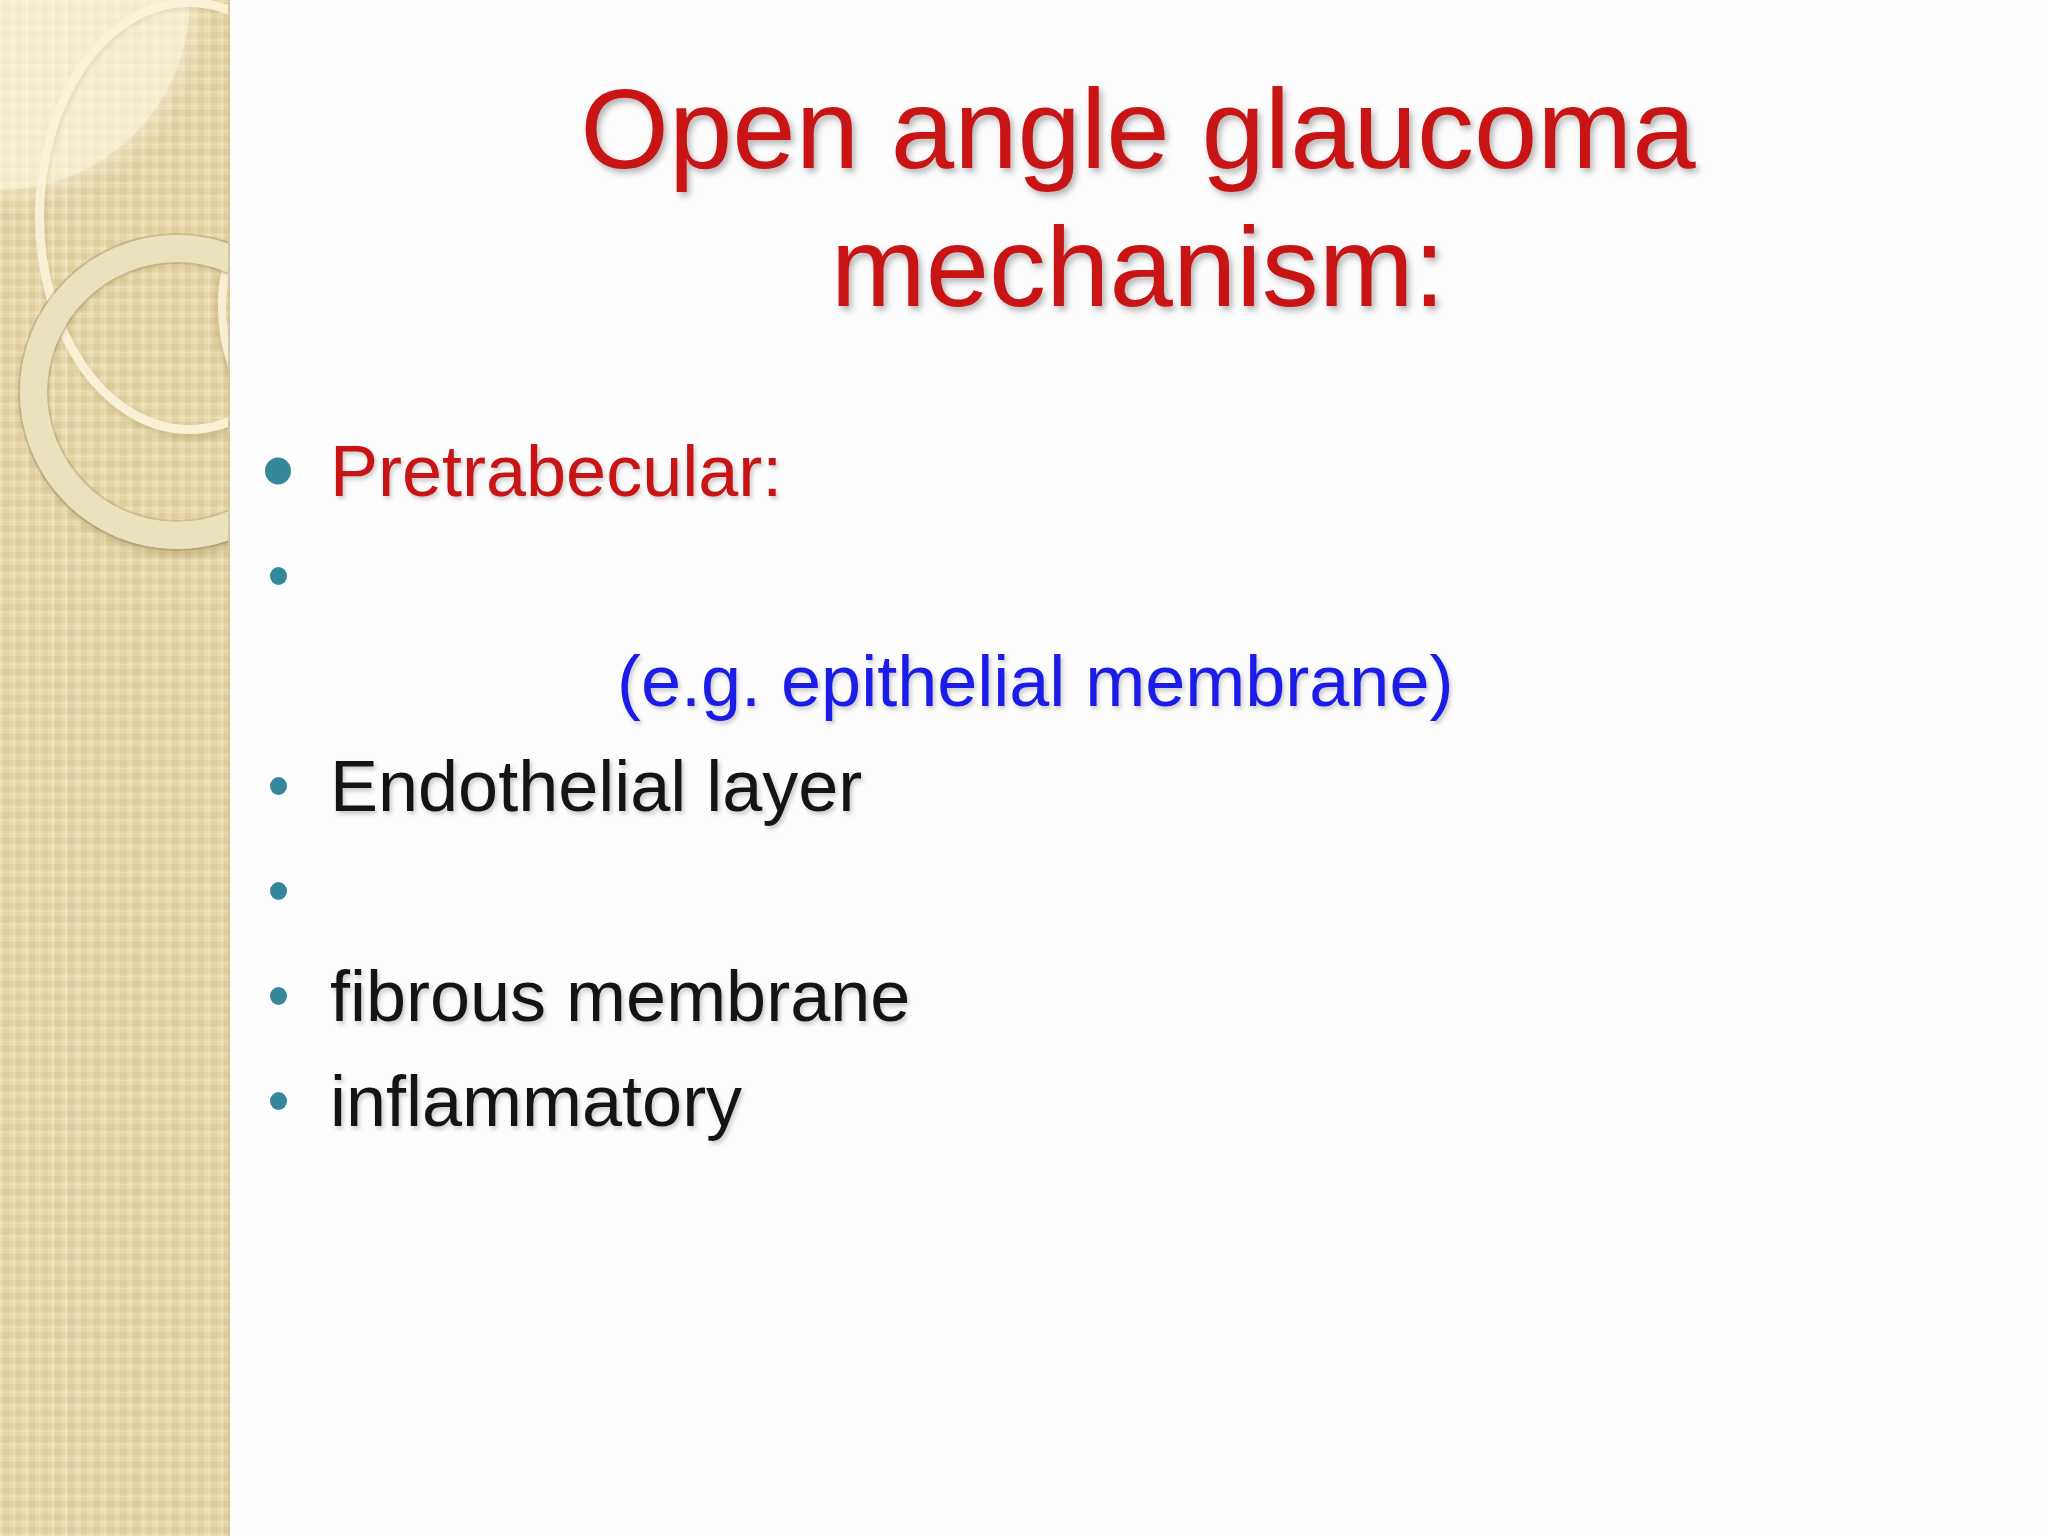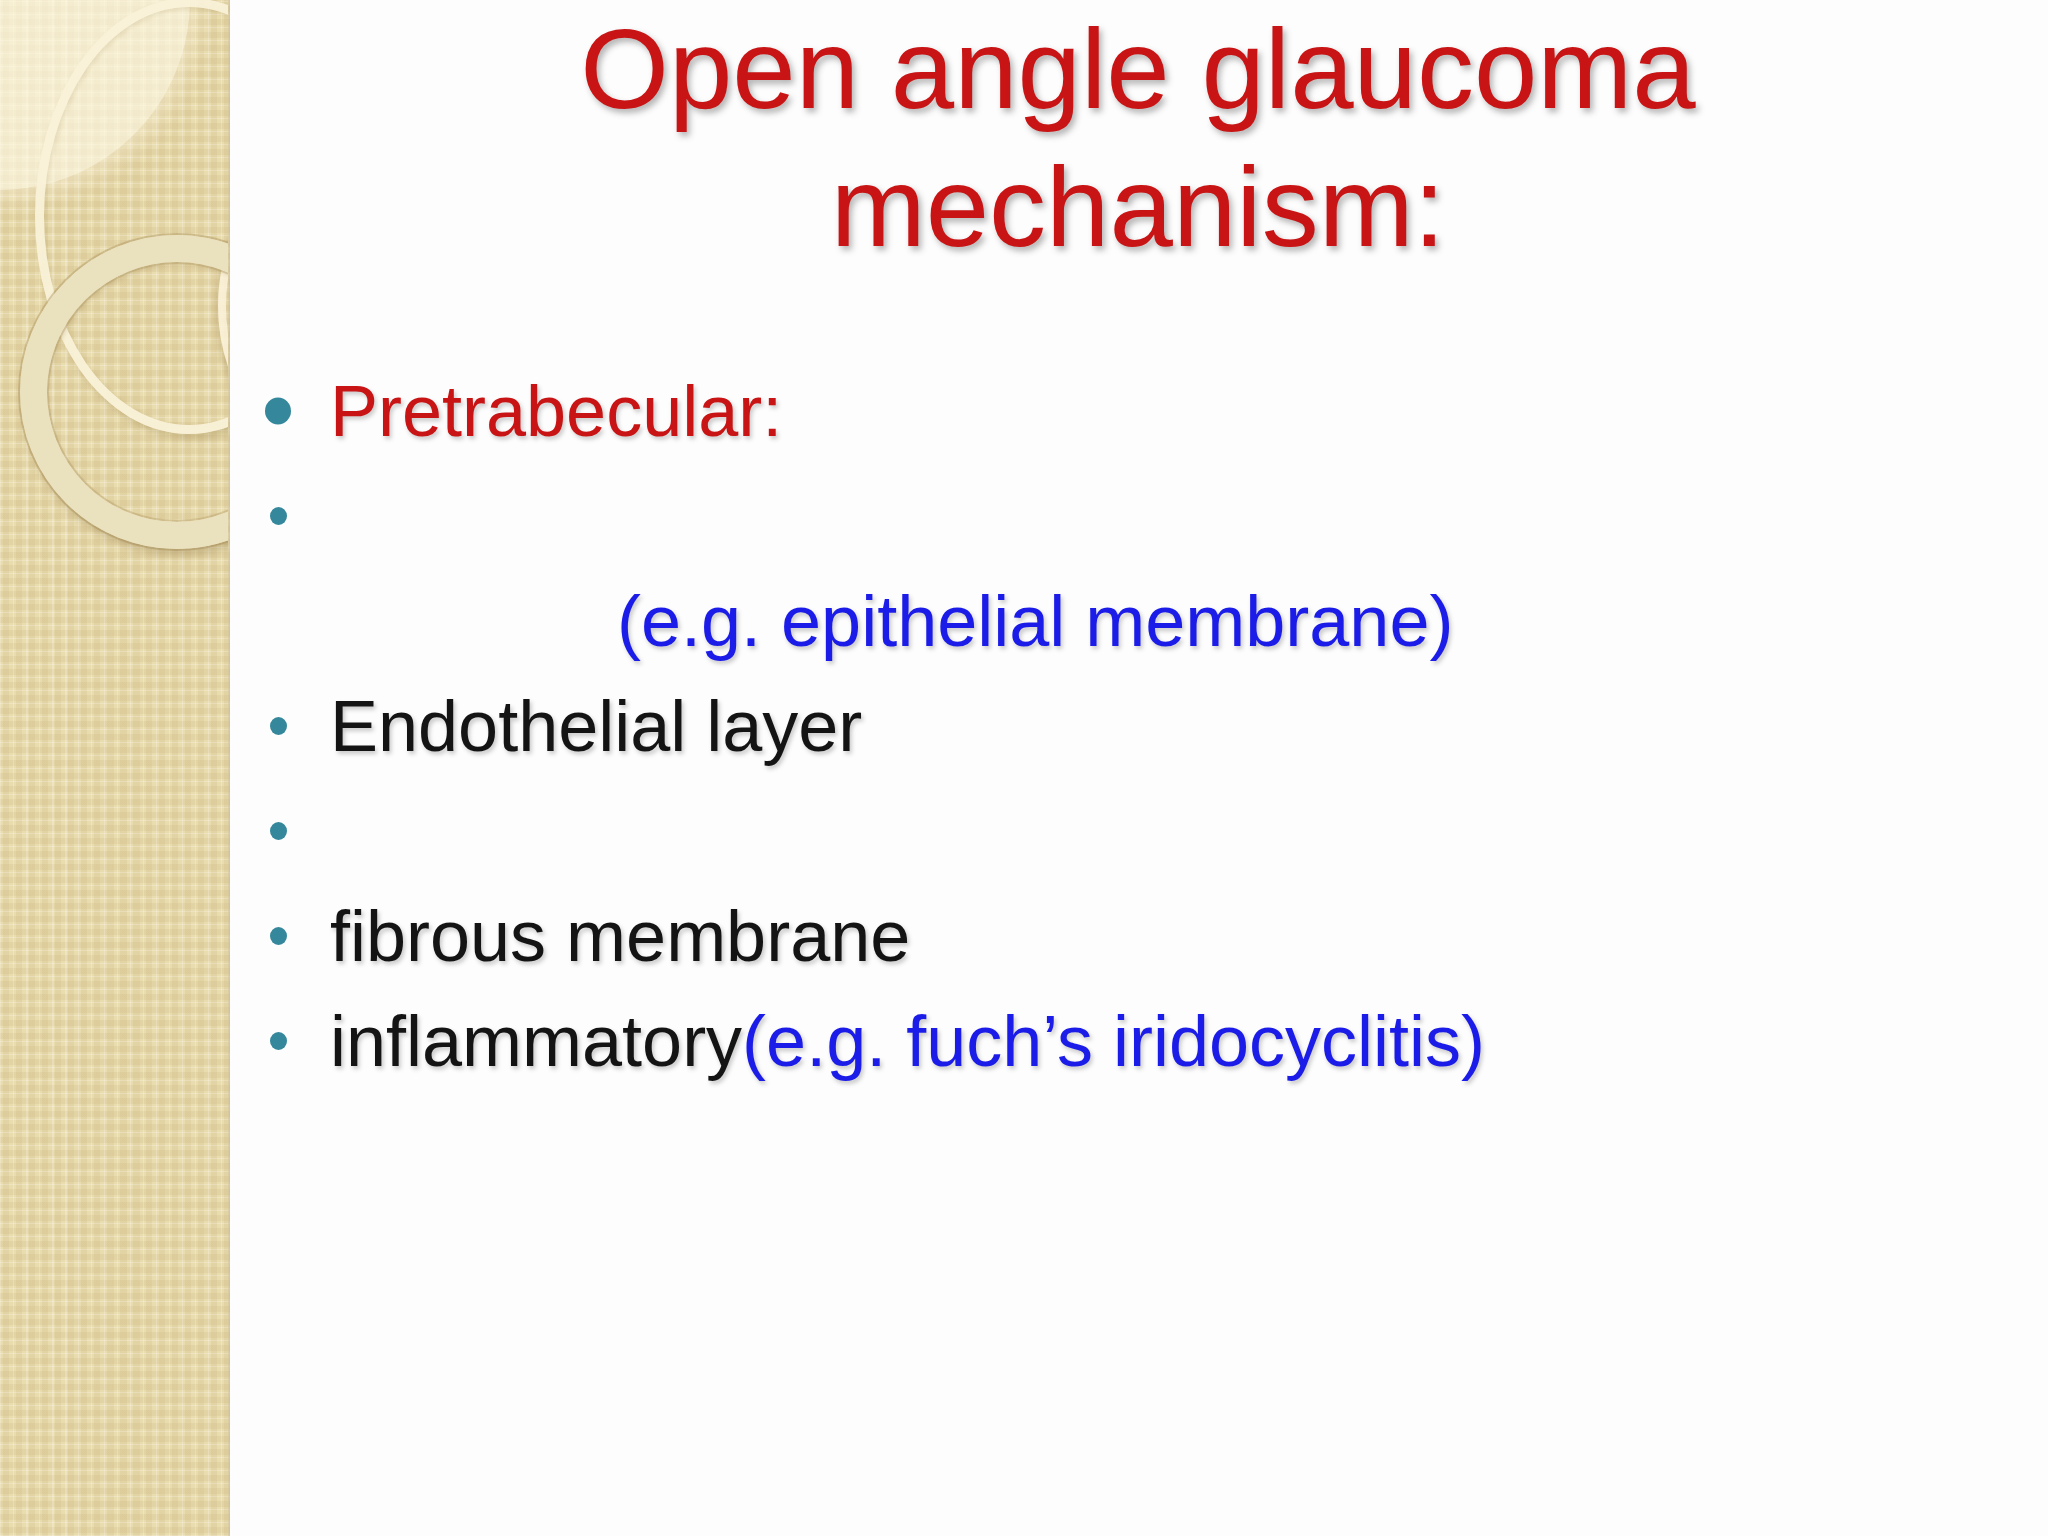--- a/index.html
+++ b/index.html
@@ -64,20 +64,21 @@
       3px 6px 9px rgba(140,115,65,.35),
       0 0 0 2px rgba(175,150,95,.45),
       inset 0 0 0 2px rgba(175,150,95,.35),
       inset 2px 3px 4px rgba(140,115,65,.2);
   }
 
   
   .content {
     position: absolute;
     left: 228px; right: 0; top: 0; bottom: 0;
+    padding-top: 60px;
   }
   .title {
     margin: 0;
     text-align: center;
     font-size: 114px;
     line-height: 138px;
     font-weight: 400;
     color: var(--title-red, #c81414);
     text-shadow: 3px 4px 6px rgba(70,70,70,.40);
   }
@@ -147,18 +148,17 @@
         <div class="row lvl2">
           <span class="dot"></span>
         </div>
         <div class="row lvl2">
           <span class="dot"></span>
           <span class="seg black">fibrous membrane</span>
         </div>
         <div class="row lvl2">
           <span class="dot"></span>
           <span class="seg black">inflammatory </span>
-          <span class="seg blue">(e.g. fuch’s iridocyclitis)</span>
         </div>
       </div>
   </div>
 
 </div>
 
 </body></html>

